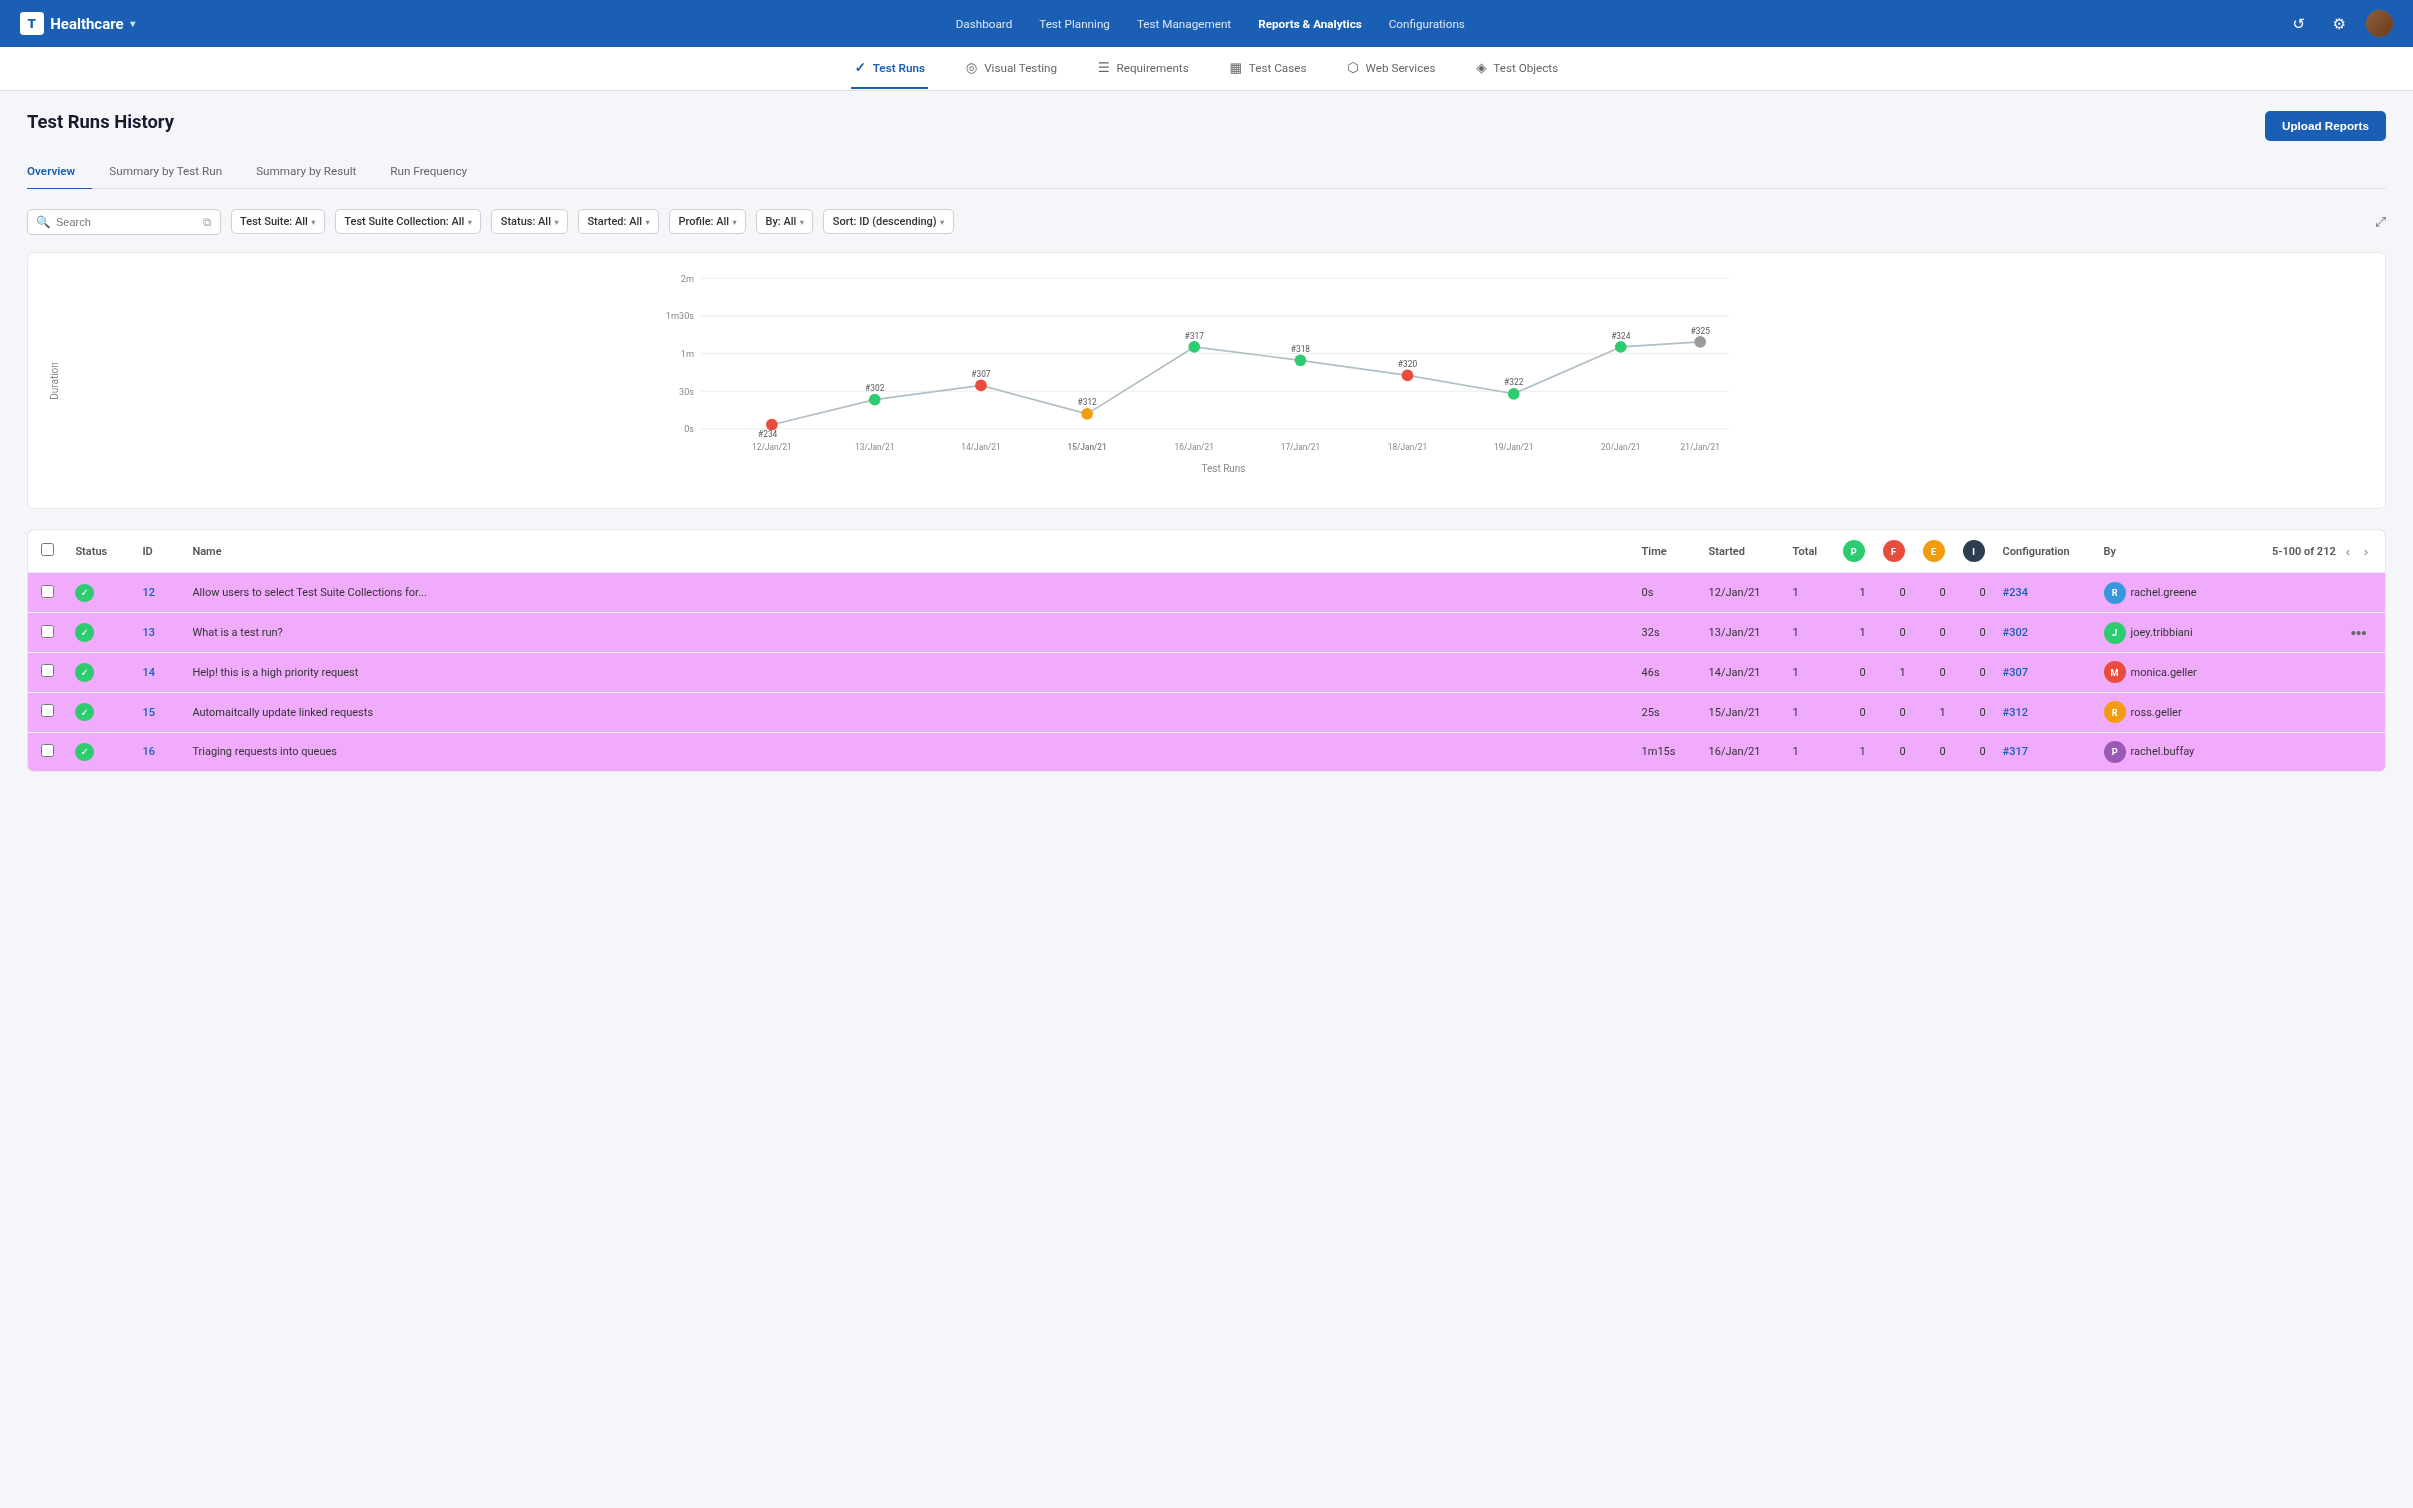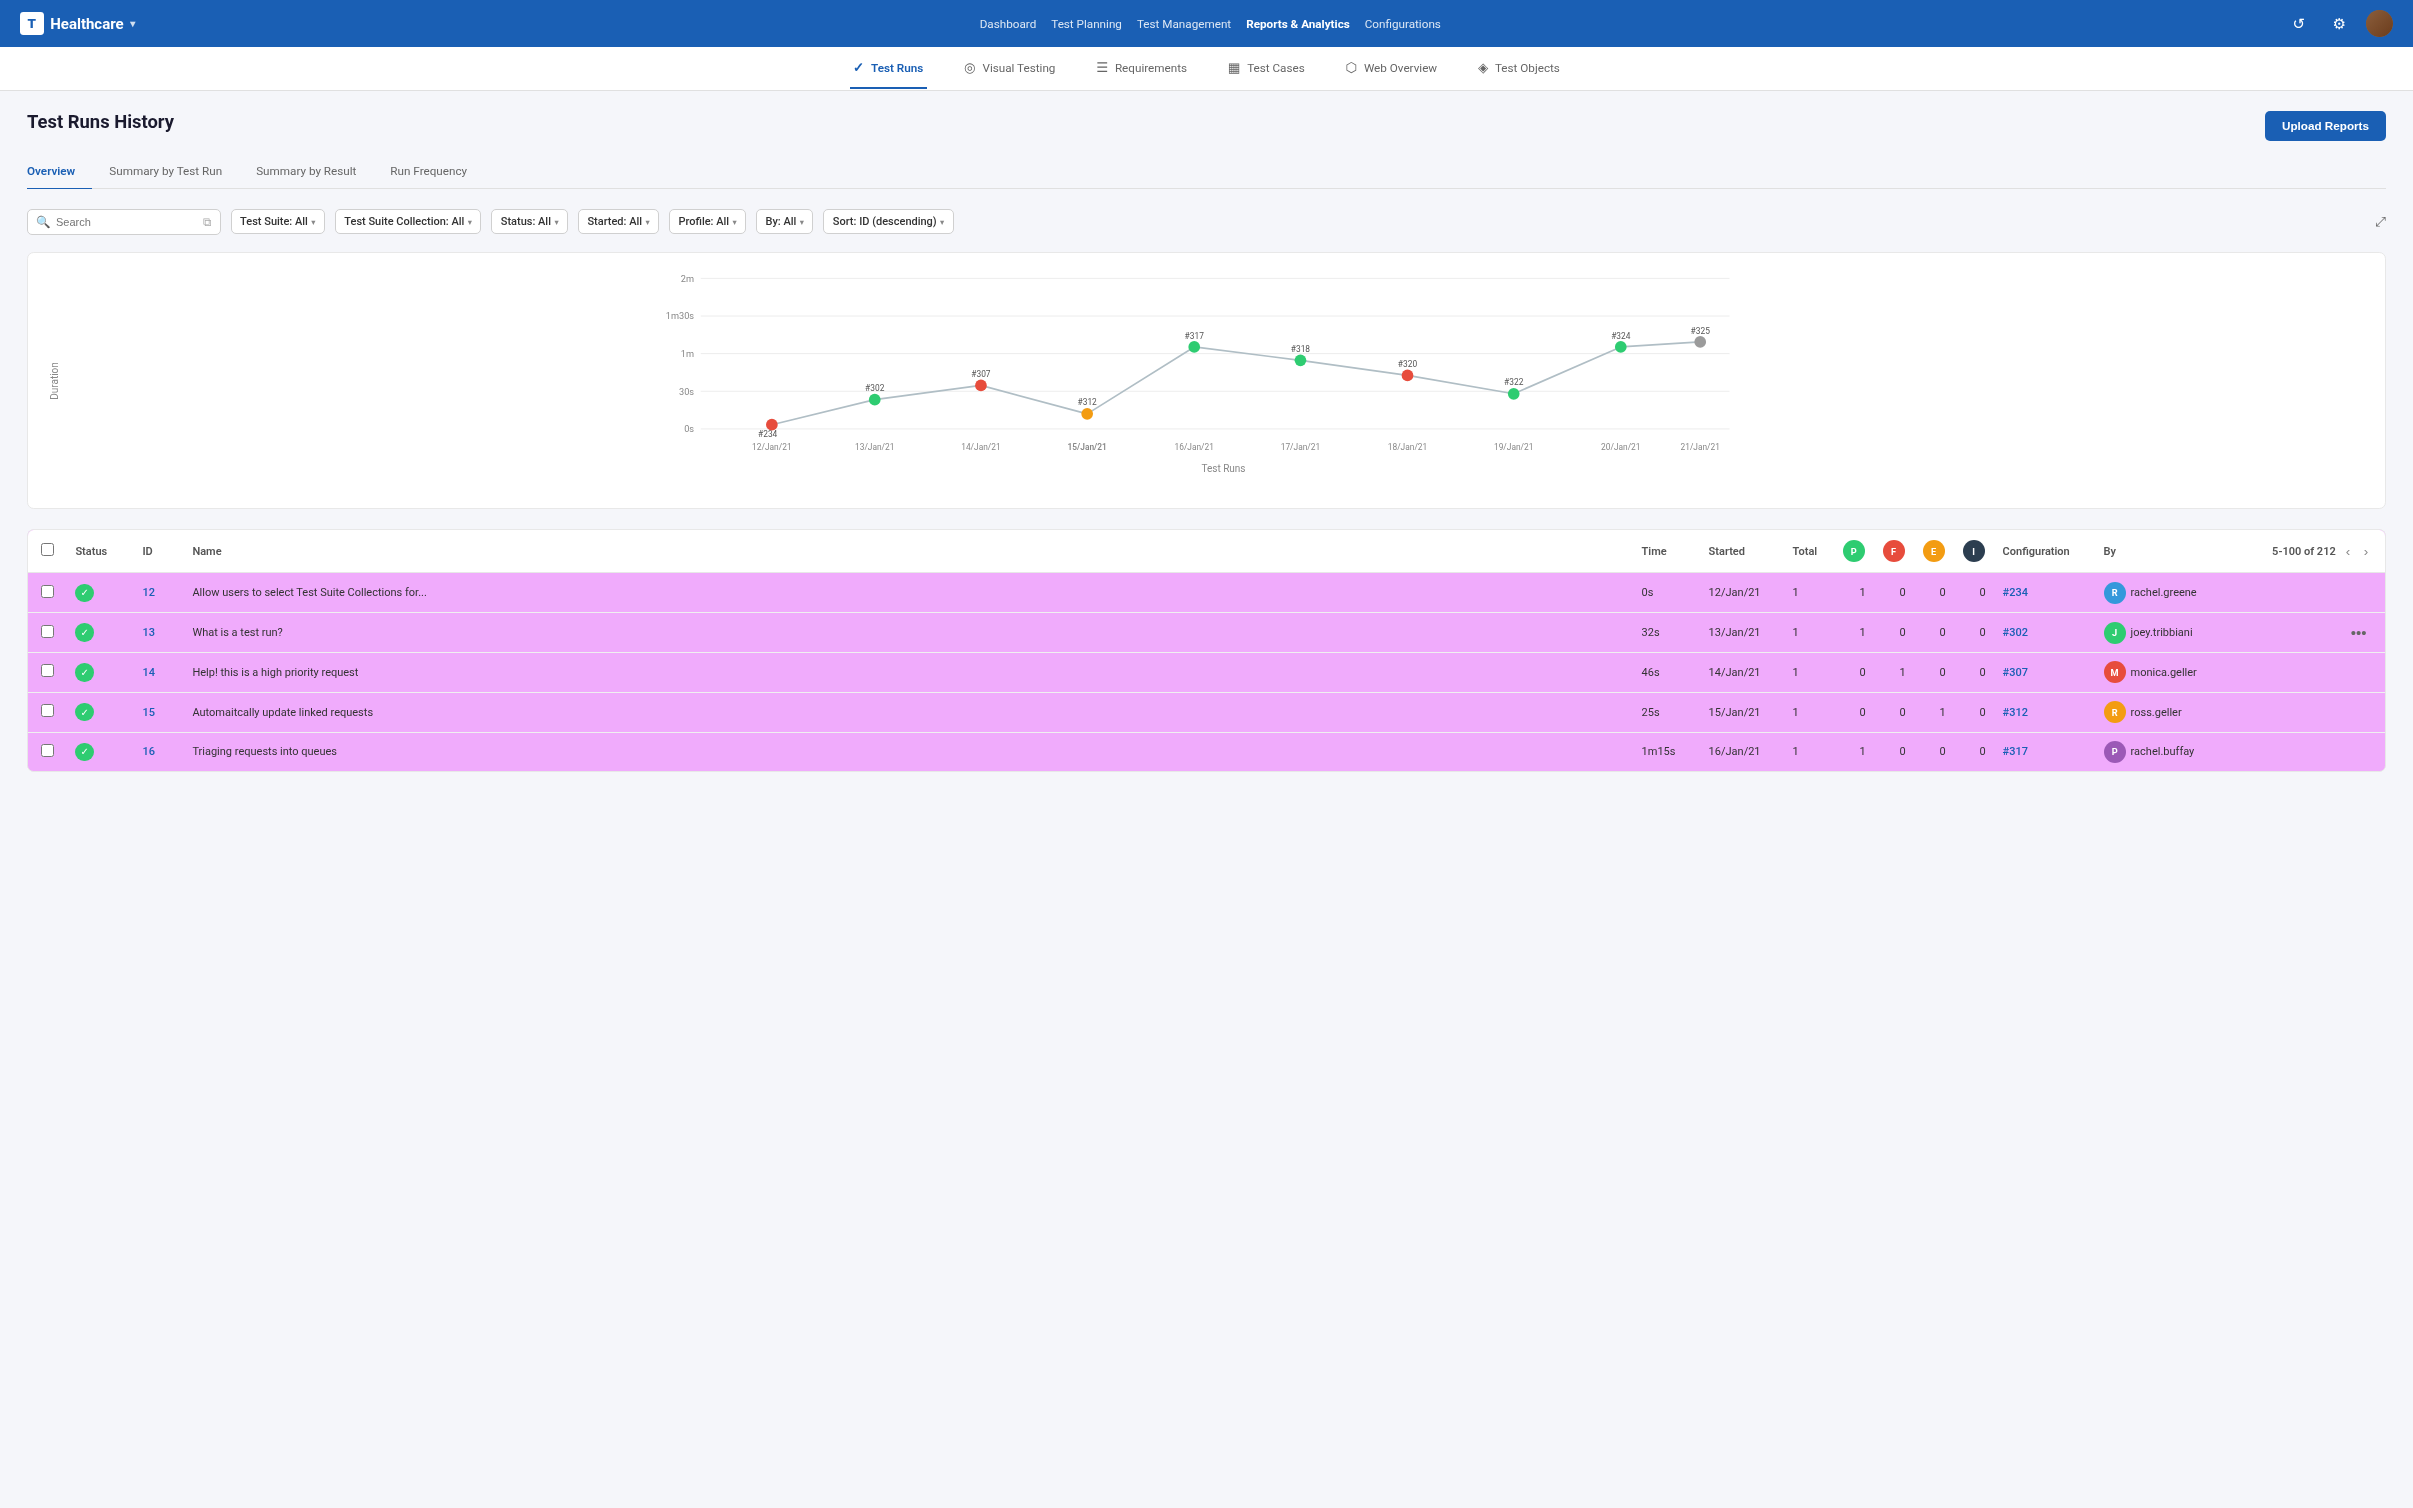--- a/index.html
+++ b/index.html
@@ -28,21 +28,21 @@
       background: #fff;
       border-radius: 3.4px;
       display: flex; align-items: center; justify-content: center;
       color: #1a5fb4;
       font-weight: 900;
       font-size: 13.4px;
     }
     .top-nav-links {
       display: flex;
       align-items: center;
-      gap: 15px;
+      gap: 27px;
       flex: 1;
       justify-content: center;
     }
     .top-nav-link {
       color: rgba(255,255,255,0.85);
       text-decoration: none;
       font-size: 11.7px;
       cursor: pointer;
       padding: 3.4px 0;
     }
@@ -378,21 +378,21 @@
   <a class="sub-nav-item">
     <span class="sub-nav-icon">☰</span>
     <span>Requirements</span>
   </a>
   <a class="sub-nav-item">
     <span class="sub-nav-icon">▦</span>
     <span>Test Cases</span>
   </a>
   <a class="sub-nav-item">
     <span class="sub-nav-icon">⬡</span>
-    <span>Web Overview</span>
+    <span>Web Services</span>
   </a>
   <a class="sub-nav-item">
     <span class="sub-nav-icon">◈</span>
     <span>Test Objects</span>
   </a>
 </nav>
 
 <div class="main-content">
 
   <div class="page-header">

